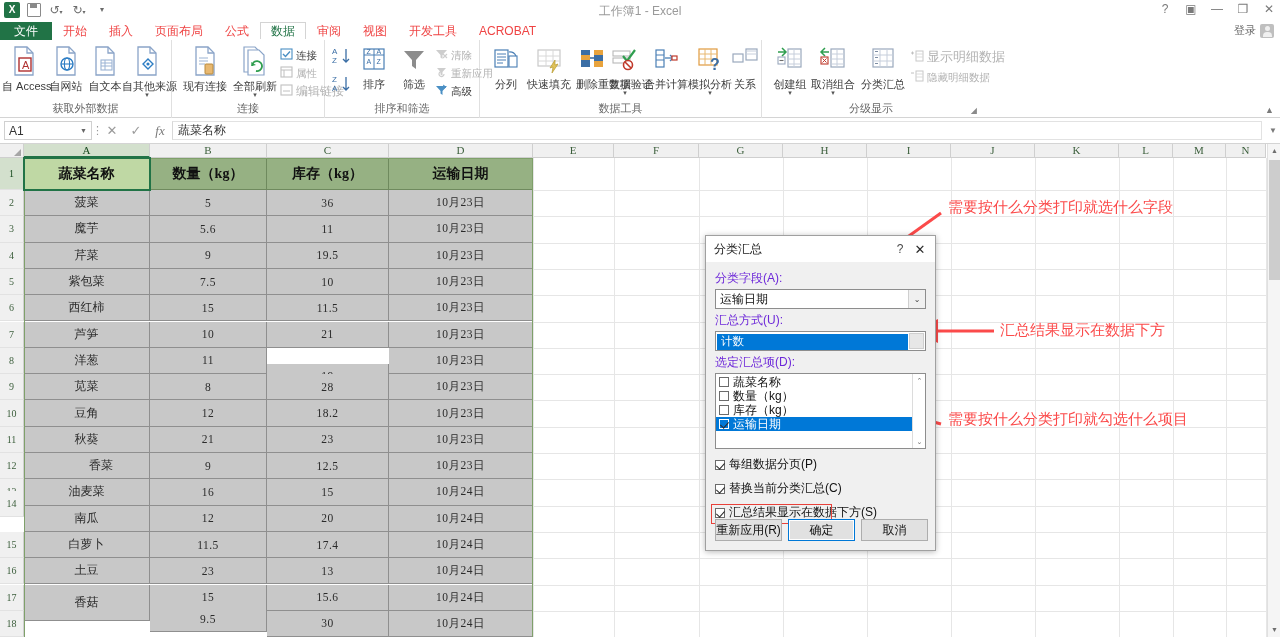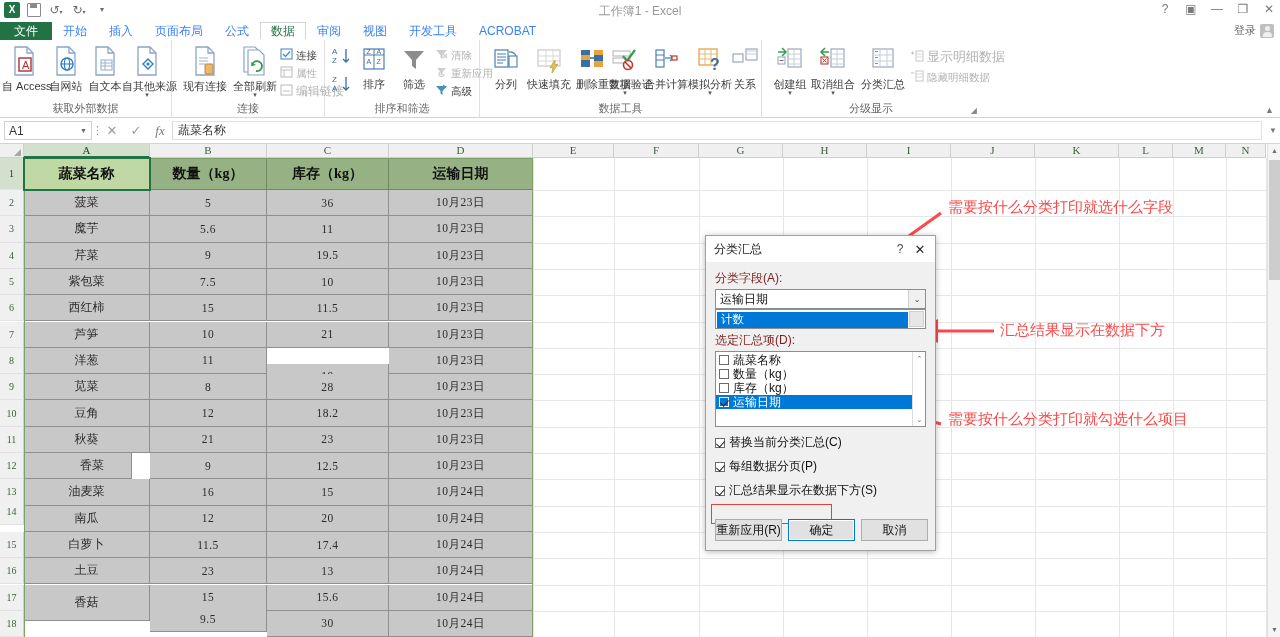--- a/index.html
+++ b/index.html
@@ -23,21 +23,21 @@
   .save-ic:before { content:""; position:absolute; left:2px; top:-1px; width:7px; height:5px; background:#8a8a8a; }
   .title-text { position:absolute; left:0; top:3px; width:1280px; text-align:center;
     font-size:12px; color:#9a9a9a; }
   .wincontrols { position:absolute; right:4px; top:2px; display:flex; align-items:center; gap:12px;
     color:#7a7a7a; font-size:12px; }
   .wc { width:14px; text-align:center; cursor:default; }
 
   
   .tabbar { position:absolute; left:0; top:22px; width:1280px; height:18px; background:#fff; }
   .tabs { position:absolute; left:0; top:0; display:flex; align-items:flex-start; height:18px; }
-  .tab { padding:2px 11px 2px 11px; font-size:12px; color:#3b82f6; line-height:14px; cursor:default; }
+  .tab { padding:2px 11px 2px 11px; font-size:12px; color:#ef4444; line-height:14px; cursor:default; }
   .tab.file { background:#217346; color:#fff; padding:2px 14px; }
   .tab.active { background:#fff; color:#217346; border:1px solid #d4d4d4; border-bottom:none;
     padding:1px 10px; }
   .signin { position:absolute; right:6px; top:1px; display:flex; align-items:center; gap:4px;
     color:#6b6b6b; font-size:11px; }
   .avatar { width:14px; height:14px; border-radius:2px; background:#bfbfbf; position:relative; }
   .avatar:before { content:""; position:absolute; left:4.5px; top:2px; width:5px; height:5px;
     border-radius:50%; background:#f0f0f0; }
   .avatar:after { content:""; position:absolute; left:2.5px; top:8px; width:9px; height:5px;
     border-radius:4px 4px 0 0; background:#f0f0f0; }
@@ -113,21 +113,21 @@
   
   .dialog { position:absolute; left:705px; top:235px; width:231px; height:316px;
     background:#f0f0f0; border:1px solid #a0a0a0;
     box-shadow:0 1px 6px rgba(0,0,0,.28); }
   .dlg-title { height:26px; background:#fff; display:flex; align-items:center;
     padding:0 4px 0 8px; }
   .dlg-title .t { flex:1; font-size:12px; color:#1b1b1b; }
   .dlg-help { width:18px; text-align:center; font-size:12px; color:#4a4a4a; }
   .dlg-close { width:22px; text-align:center; font-size:13px; color:#2b2b2b; }
   .dlg-body { padding:5px 9px 0 9px; position:relative; }
-  .dlg-label { font-size:12px; color:#7f1d1d; margin:3px 0 2px 0; }
+  .dlg-label { font-size:12px; color:#6d28d9; margin:3px 0 2px 0; }
   .combo { height:20px; background:#fff; border:1px solid #8d8d8d; display:flex;
     align-items:center; font-size:12px; color:#111; padding-left:4px; position:relative; }
   .combo .arrowbox { position:absolute; right:0; top:0; width:17px; height:18px;
     background:#f0f0f0; border-left:1px solid #cfcfcf; display:flex;
     align-items:center; justify-content:center; font-size:8px; color:#444; }
   .combo.sel-blue { padding:0; }
   .combo.sel-blue .selval { background:#0078d7; color:#fff; height:16px; width:191px;
     display:flex; align-items:center; padding-left:4px; margin:1px 0 0 1px; font-size:11.5px; }
   .combo.sel-blue .arrowbox { background:#e7e7e7; border:1px solid #cfcfcf; right:1px; top:1px;
     height:16px; width:15px; }
@@ -542,21 +542,21 @@
         <div class="rowhead" style="top: 98.6px; height: 26.3px;">4</div>
         <div class="rowhead" style="top: 124.9px; height: 26.3px;">5</div>
         <div class="rowhead" style="top: 151.2px; height: 26.3px;">6</div>
         <div class="rowhead" style="top: 177.5px; height: 26.3px;">7</div>
         <div class="rowhead" style="top: 203.8px; height: 26.3px;">8</div>
         <div class="rowhead" style="top: 230.1px; height: 26.3px;">9</div>
         <div class="rowhead" style="top: 256.4px; height: 26.3px;">10</div>
         <div class="rowhead" style="top: 282.7px; height: 26.3px;">11</div>
         <div class="rowhead" style="top: 309px; height: 26.3px;">12</div>
         <div class="rowhead" style="top: 335.3px; height: 26.3px;">13</div>
-        <div class="rowhead" style="top: 355px; height: 26.3px;">14</div>
+        <div class="rowhead" style="top: 347px; height: 26.3px;">14</div>
         <div class="rowhead" style="top: 387.9px; height: 26.3px;">15</div>
         <div class="rowhead" style="top: 414.2px; height: 26.3px;">16</div>
         <div class="rowhead" style="top: 440.5px; height: 26.3px;">17</div>
         <div class="rowhead" style="top: 466.8px; height: 26.3px;">18</div>
       </div>
     <div id="gridlines">
         <div class="vline" style="left: 533px; top: 14px; height: 479px;"></div>
         <div class="vline" style="left: 614px; top: 14px; height: 479px;"></div>
         <div class="vline" style="left: 699px; top: 14px; height: 479px;"></div>
         <div class="vline" style="left: 783px; top: 14px; height: 479px;"></div>
@@ -623,21 +623,21 @@
         <div class="cell dcell num" style="left: 267px; top: 230.1px; width: 122px; height: 26.3px;">28</div>
         <div class="cell dcell num" style="left: 389px; top: 230.1px; width: 144px; height: 26.3px;">10月23日</div>
         <div class="cell dcell" style="left: 24px; top: 256.4px; width: 126px; height: 26.3px;">豆角</div>
         <div class="cell dcell num" style="left: 150px; top: 256.4px; width: 117px; height: 26.3px;">12</div>
         <div class="cell dcell num" style="left: 267px; top: 256.4px; width: 122px; height: 26.3px;">18.2</div>
         <div class="cell dcell num" style="left: 389px; top: 256.4px; width: 144px; height: 26.3px;">10月23日</div>
         <div class="cell dcell" style="left: 24px; top: 282.7px; width: 126px; height: 26.3px;">秋葵</div>
         <div class="cell dcell num" style="left: 150px; top: 282.7px; width: 117px; height: 26.3px;">21</div>
         <div class="cell dcell num" style="left: 267px; top: 282.7px; width: 122px; height: 26.3px;">23</div>
         <div class="cell dcell num" style="left: 389px; top: 282.7px; width: 144px; height: 26.3px;">10月23日</div>
-        <div class="cell dcell" style="left: 24px; top: 309px; width: 108px; height: 26.3px; padding-left: 29px;">香菜</div>
+        <div class="cell dcell" style="left: 24px; top: 309px; width: 126px; height: 26.3px; padding-left: 29px;">香菜</div>
         <div class="cell dcell num" style="left: 150px; top: 309px; width: 117px; height: 26.3px;">9</div>
         <div class="cell dcell num" style="left: 267px; top: 309px; width: 122px; height: 26.3px;">12.5</div>
         <div class="cell dcell num" style="left: 389px; top: 309px; width: 144px; height: 26.3px;">10月23日</div>
         <div class="cell dcell" style="left: 24px; top: 335.3px; width: 126px; height: 26.3px;">油麦菜</div>
         <div class="cell dcell num" style="left: 150px; top: 335.3px; width: 117px; height: 26.3px;">16</div>
         <div class="cell dcell num" style="left: 267px; top: 335.3px; width: 122px; height: 26.3px;">15</div>
         <div class="cell dcell num" style="left: 389px; top: 335.3px; width: 144px; height: 26.3px;">10月24日</div>
         <div class="cell dcell" style="left: 24px; top: 361.6px; width: 126px; height: 26.3px;">南瓜</div>
         <div class="cell dcell num" style="left: 150px; top: 361.6px; width: 117px; height: 26.3px;">12</div>
         <div class="cell dcell num" style="left: 267px; top: 361.6px; width: 122px; height: 26.3px;">20</div>
@@ -693,20 +693,21 @@
       <span class="dlg-close">✕</span>
     </div>
     <div class="dlg-body">
 
       <div class="dlg-label">分类字段(A):</div>
       <div class="combo">
         <span>运输日期</span>
         <span class="arrowbox">⌄</span>
       </div>
 
+      <div class="dlg-label">汇总方式(U):</div>
       <div class="combo sel-blue">
         <span class="selval">计数</span>
         <span class="arrowbox"></span>
       </div>
 
       <div class="dlg-label">选定汇总项(D):</div>
       <div class="listbox">
         <div id="fields-host" style="padding-top:1px">
             <div class="lb-item">
               <span class="cbx"></span>
@@ -727,25 +728,25 @@
           </div>
         <div class="lb-scroll">
           <div class="ar" style="top:0">⌃</div>
           <div class="ar" style="bottom:0">⌄</div>
         </div>
       </div>
 
       <div id="options-host">
           <div class="chk-row">
             <span class="cbx on"></span>
-            <span>替换当前分类汇总(C)</span>
+            <span>每组数据分页(P)</span>
           </div>
           <div class="chk-row">
             <span class="cbx on"></span>
-            <span>每组数据分页(P)</span>
+            <span>替换当前分类汇总(C)</span>
           </div>
           <div class="chk-row">
             <span class="cbx on"></span>
             <span>汇总结果显示在数据下方(S)</span>
           </div>
         </div>
       <div class="redbox" style="left:5px;top:242px;width:121px;height:20px;"></div>
     </div>
 
     <div class="btnrow">

